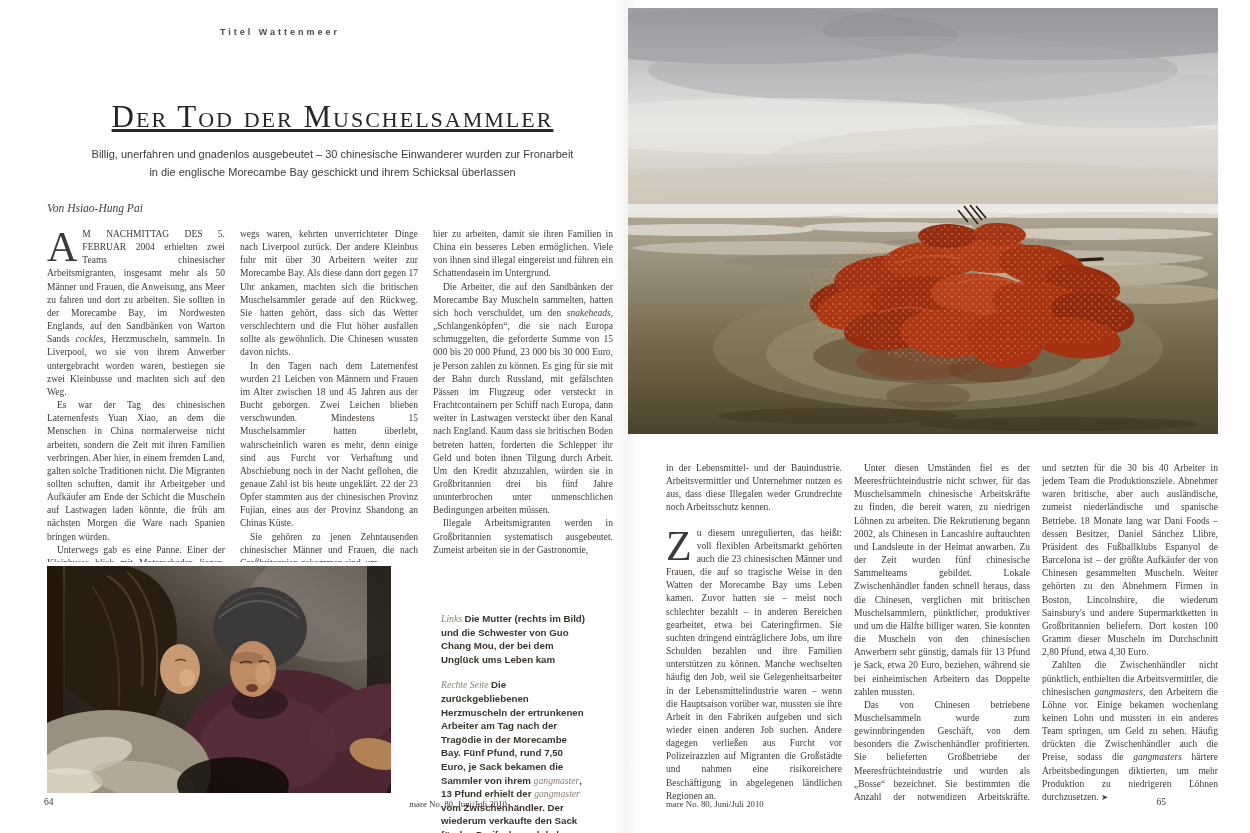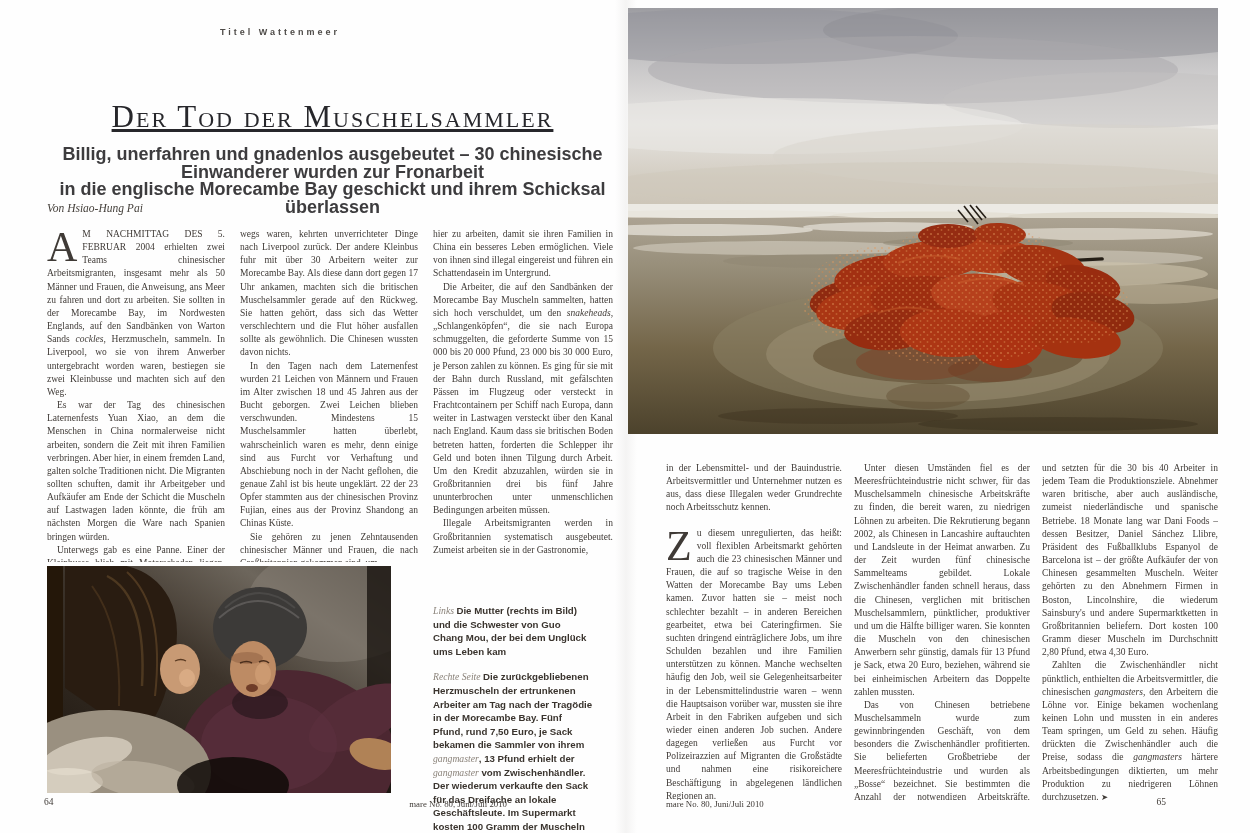--- a/index.html
+++ b/index.html
@@ -5,40 +5,40 @@
   html,body{margin:0;padding:0;background:#ffffff;}
   .spread{position:relative;width:1250px;height:833px;background:#fefefe;overflow:hidden;
           font-family:"Liberation Serif","DejaVu Serif",serif;color:#3f3a36;}
   .gutter{position:absolute;left:615px;top:0;width:22px;height:833px;
           background:linear-gradient(90deg,rgba(0,0,0,0) 0%,rgba(60,50,40,0.05) 50%,rgba(0,0,0,0) 100%);}
   .section-label{position:absolute;left:220px;top:27px;font-family:"Liberation Sans","DejaVu Sans",sans-serif;
           font-size:9px;font-weight:bold;letter-spacing:3px;color:#4e4b48;}
   .title{position:absolute;left:47px;top:99px;width:571px;text-align:center;
           font-size:31px;font-variant:small-caps;letter-spacing:2px;color:#27272b;white-space:nowrap;text-decoration:underline;}
   .subtitle{position:absolute;left:27px;top:146px;width:611px;text-align:center;
-          font-family:"Liberation Sans","DejaVu Sans",sans-serif;font-weight:bold;
-          font-size:18px;line-height:17.5px;color:#3d3c3e;}
+          font-family:"Liberation Sans","DejaVu Sans",sans-serif;font-weight:normal;
+          font-size:11px;line-height:17.5px;color:#3d3c3e;}
   .byline{position:absolute;left:47px;top:202px;font-style:italic;font-size:11.5px;color:#45403b;}
   .col{position:absolute;overflow:hidden;font-size:9.5px;line-height:13.15px;}
   .col p{margin:0;text-align:justify;hyphens:auto;-webkit-hyphens:auto;}
   .col p.indent{text-indent:10px;}
   .col p.gap{margin-top:12px;}
   .drop{float:left;font-size:42px;line-height:33px;padding:3px 5px 0 0;color:#3f3a36;}
   .i{font-style:italic;}
   .arrow{font-family:"DejaVu Sans",sans-serif;font-size:8.5px;}
   .lcol1{left:47px;top:228px;width:178px;height:334px;}
   .lcol2{left:240px;top:228px;width:178px;height:334px;}
   .lcol3{left:433px;top:228px;width:180px;height:356px;}
   .rcol1{left:666px;top:462px;width:176px;height:338px;}
   .rcol2{left:854px;top:462px;width:176px;height:338px;font-family:Liberation Serif, serif;}
   .rcol3{left:1042px;top:462px;width:176px;height:338px;}
   .caption{position:absolute;left:433px;top:604px;width:160px;
           font-family:"Liberation Sans","DejaVu Sans",sans-serif;font-weight:bold;
           font-size:9.7px;line-height:13.6px;color:#3a342e;}
-  .caption p{margin:0;}
+  .caption p{margin:8px;}
   .caption p.gap{margin-top:12px;}
   .ci{font-style:italic;font-weight:normal;font-family:"Liberation Serif","DejaVu Serif",serif;color:#8a8279;}
   .photo{position:absolute;display:block;}
   .photo svg{display:block;width:100%;height:100%;}
   .photo-left{left:47px;top:566px;width:344px;height:227px;}
   .photo-right{left:628px;top:8px;width:590px;height:426px;}
   .folio{position:absolute;top:797px;font-size:9.5px;color:#3f3a36;}
   .folio-left{left:44px;}
   .folio-right{left:1146px;width:20px;text-align:right;}
   .issue{position:absolute;top:799px;font-size:8.8px;color:#3f3a36;}

